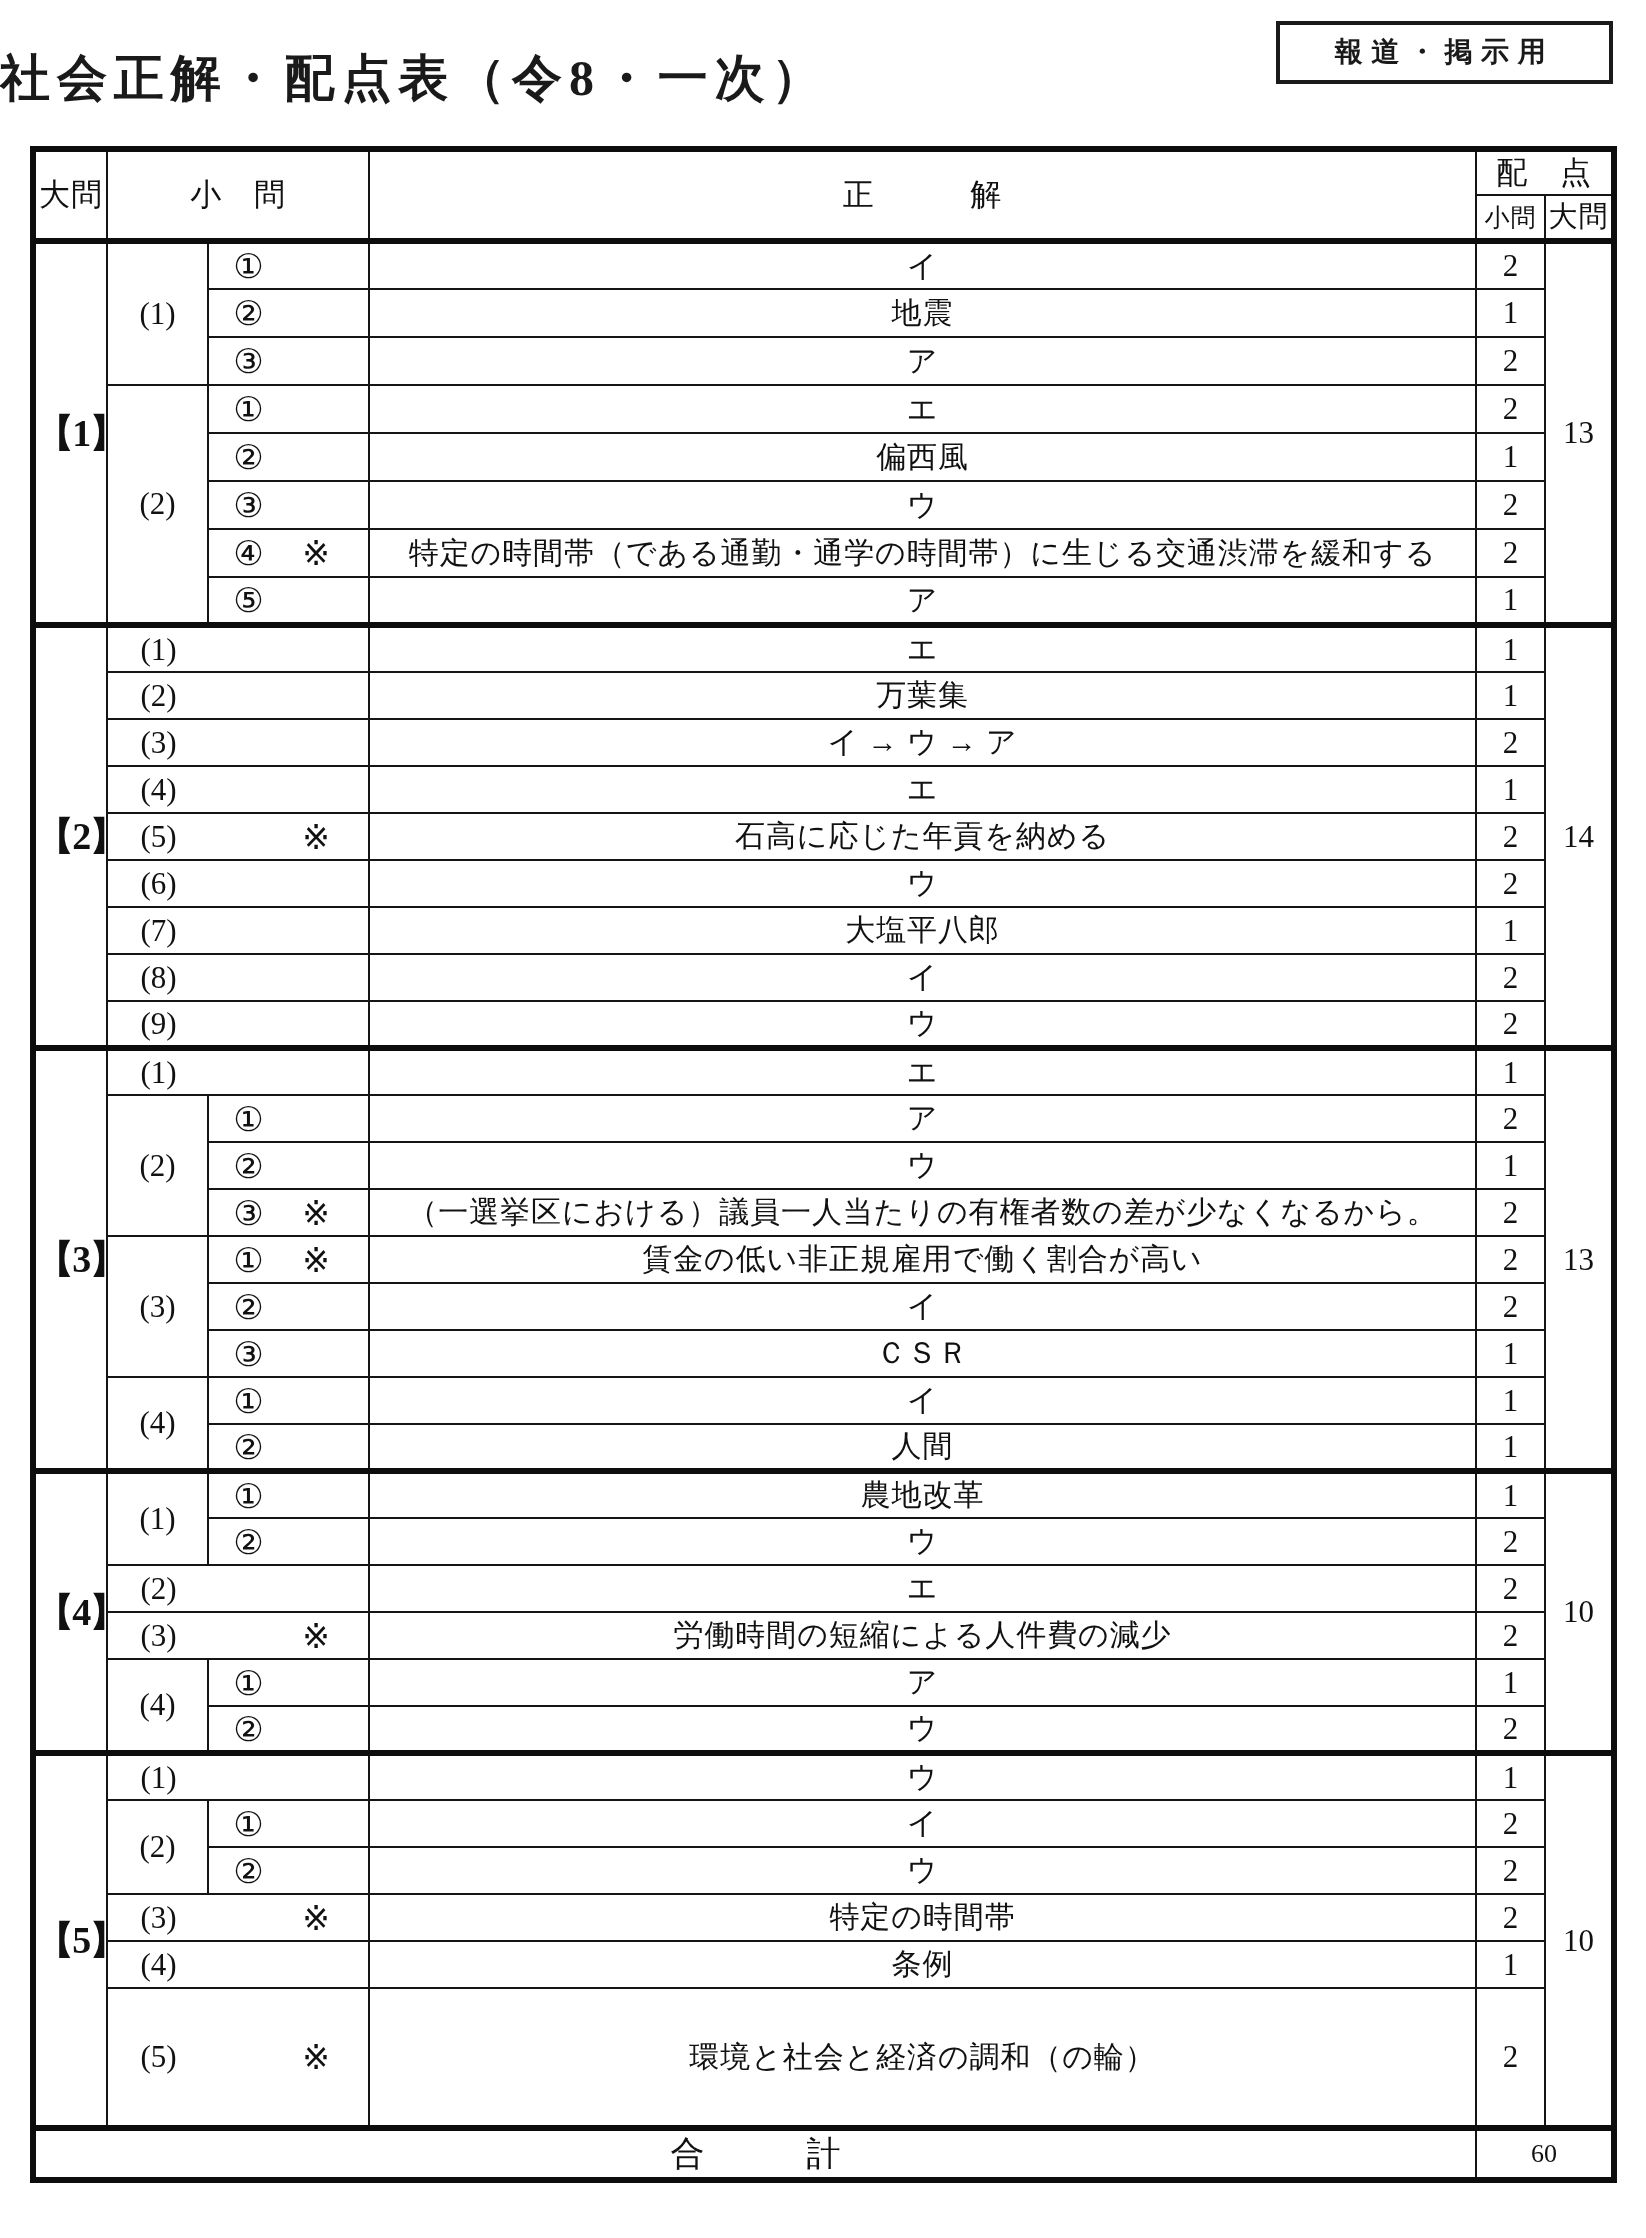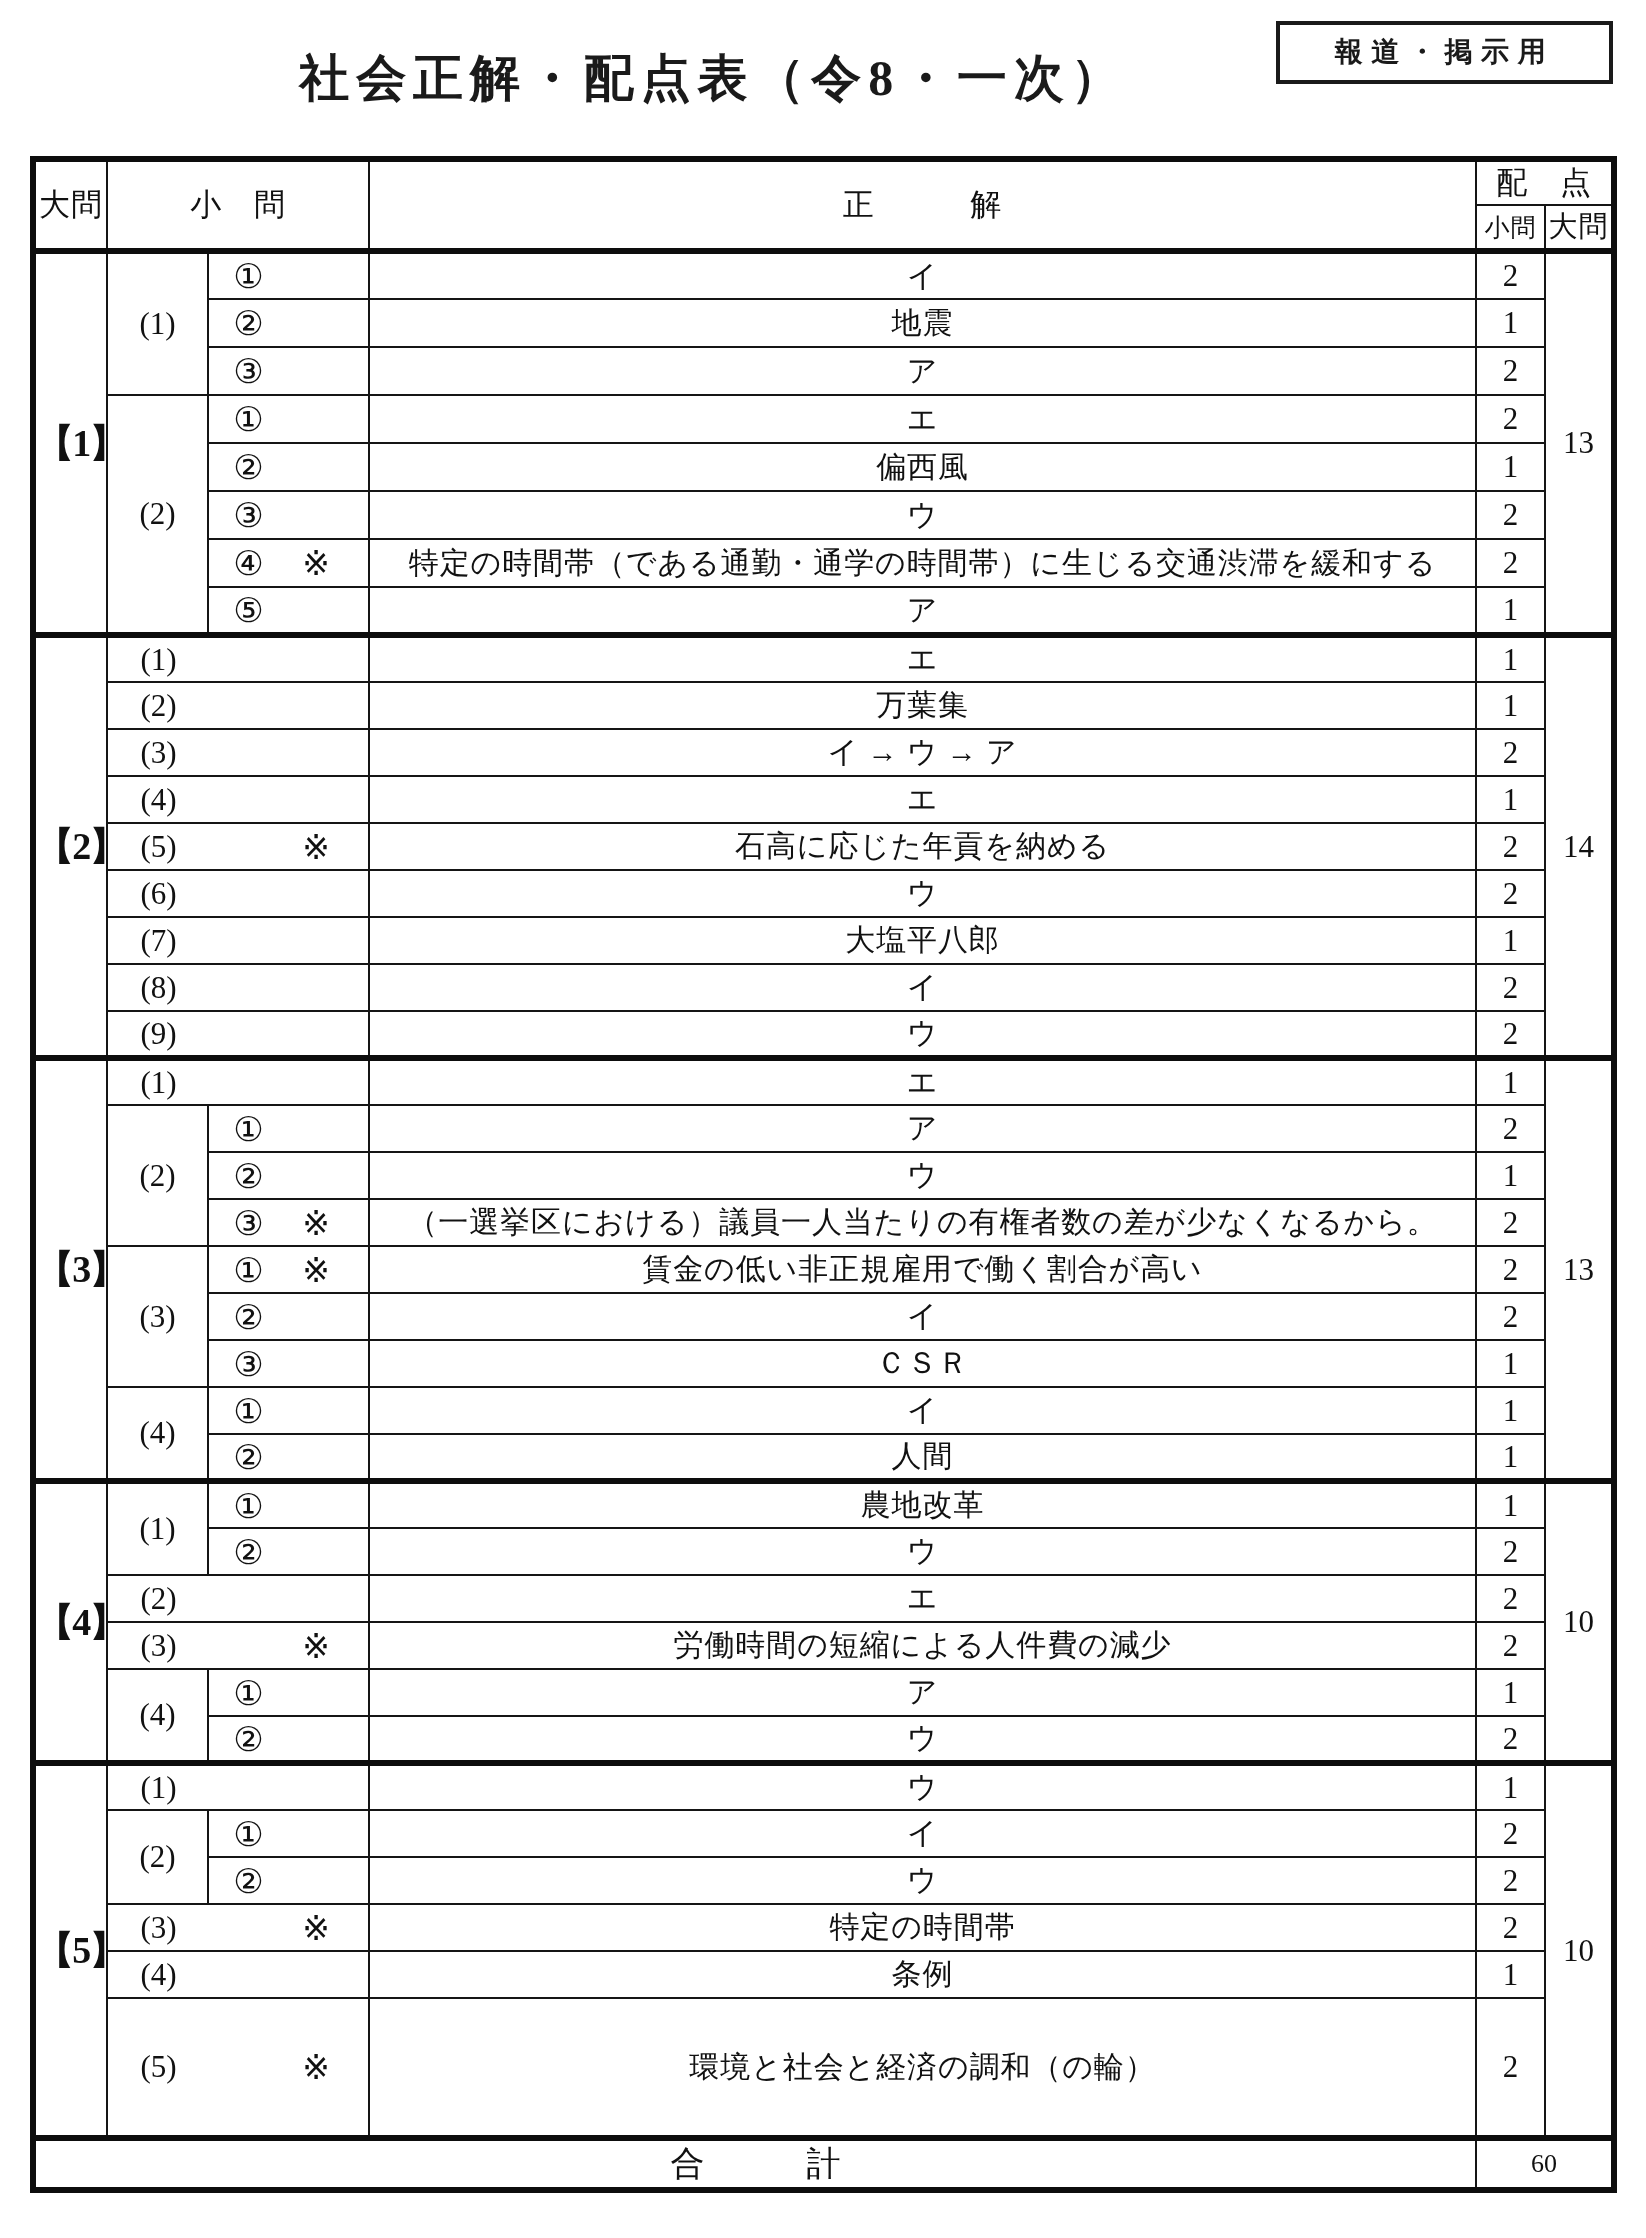--- a/index.html
+++ b/index.html
@@ -3,30 +3,30 @@
 <meta charset="utf-8">
 <style>
   html,body{margin:0;padding:0;}
   body{
     width:1647px;height:2239px;background:#ffffff;position:relative;
     font-family:"Liberation Serif","DejaVu Serif",serif;color:#111;
     -webkit-font-smoothing:antialiased;
   }
   .page{position:absolute;inset:0;}
   .title{
-    position:absolute;top:45px;left:0;width:1427px;text-align:center;
+    position:absolute;top:45px;left:0;width:1427px;text-align:left;
     font-size:50px;font-weight:700;letter-spacing:6.9px;color:#1a1a1a;
   }
   .badge{
     position:absolute;top:20.6px;right:34px;width:329px;height:55px;
     border:4.3px solid #1a1a1a;display:flex;align-items:center;justify-content:center;
     font-size:28px;font-weight:600;letter-spacing:8.6px;color:#1a1a1a;background:#fff;
   }
   table.sheet{
-    position:absolute;left:30px;top:156px;width:1581px;
+    position:absolute;left:30px;top:146px;width:1581px;
     border-collapse:collapse;table-layout:fixed;background:#fff;
     border:6px solid #0d0d0d;
     padding-left:44px;
   }
   td,th{
     border:2.6px solid #151515;padding:0;vertical-align:middle;text-align:center;
     font-weight:400;overflow:hidden;
   }
   tr.sec > td{border-top:6px solid #0d0d0d;}
   tr.h54{height:46px;} tr.r56{height:48px;} tr.r55{height:47px;}

